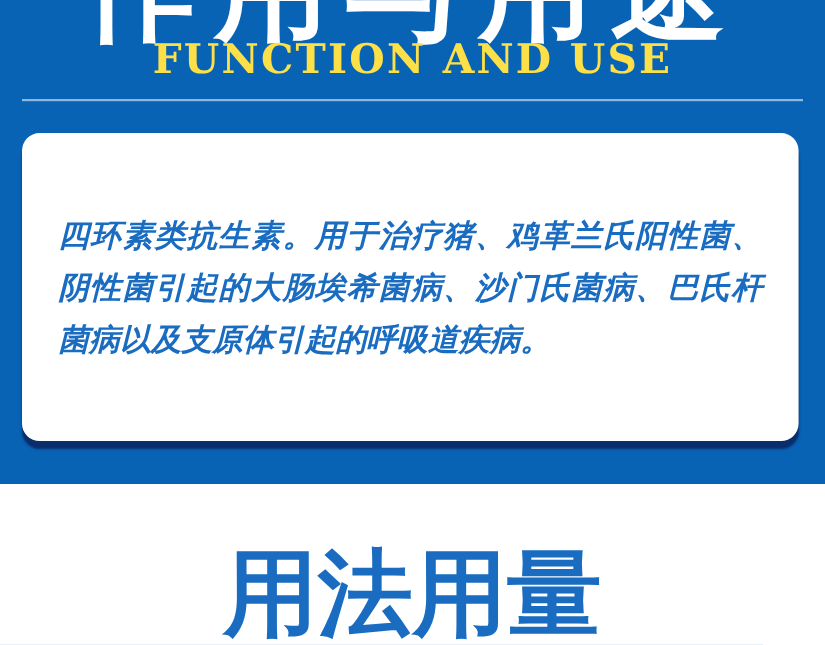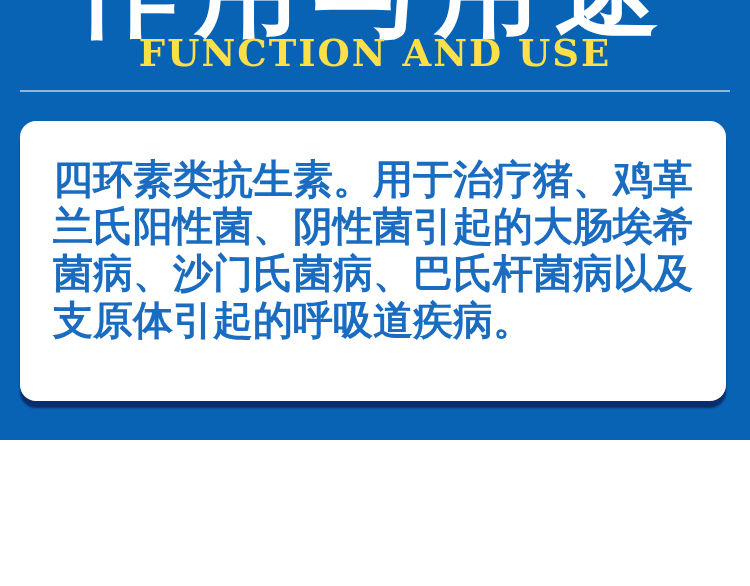--- a/index.html
+++ b/index.html
@@ -65,27 +65,28 @@
     top: 121px;
     left: 20px;
     width: 706px;
     height: 280px;
     background: var(--card-white, #ffffff);
     border-radius: 16px;
     box-shadow: 0 7px 2px var(--card-shadow-navy, #0a2d6b);
   }
   .card-text {
     margin: 0;
-    padding: 34px 33px 0 33px;
-    font-size: 40px;
+    padding: 70px 33px 0 33px;
+    font-size: 28px;
     line-height: 47px;
     font-weight: bold;
     color: var(--text-blue, #1a6cc1);
     text-align: justify;
     letter-spacing: 0px;
+    font-style: italic;
   }
 
   
   .dosage-section {
     position: absolute;
     top: 440px;
     left: 0;
     width: 750px;
     height: 146px;
     background: #ffffff;
@@ -114,14 +115,17 @@
 
     <div class="en-title">FUNCTION AND USE</div>
 
     <div class="divider"></div>
 
     <div class="card">
       <p class="card-text">四环素类抗生素。用于治疗猪、鸡革兰氏阳性菌、阴性菌引起的大肠埃希菌病、沙门氏菌病、巴氏杆菌病以及支原体引起的呼吸道疾病。</p>
     </div>
   </section>
 
+  <section class="dosage-section">
+    <h1 class="dosage-title">用法用量</h1>
+  </section>
 
 </div>
 
 </body></html>

